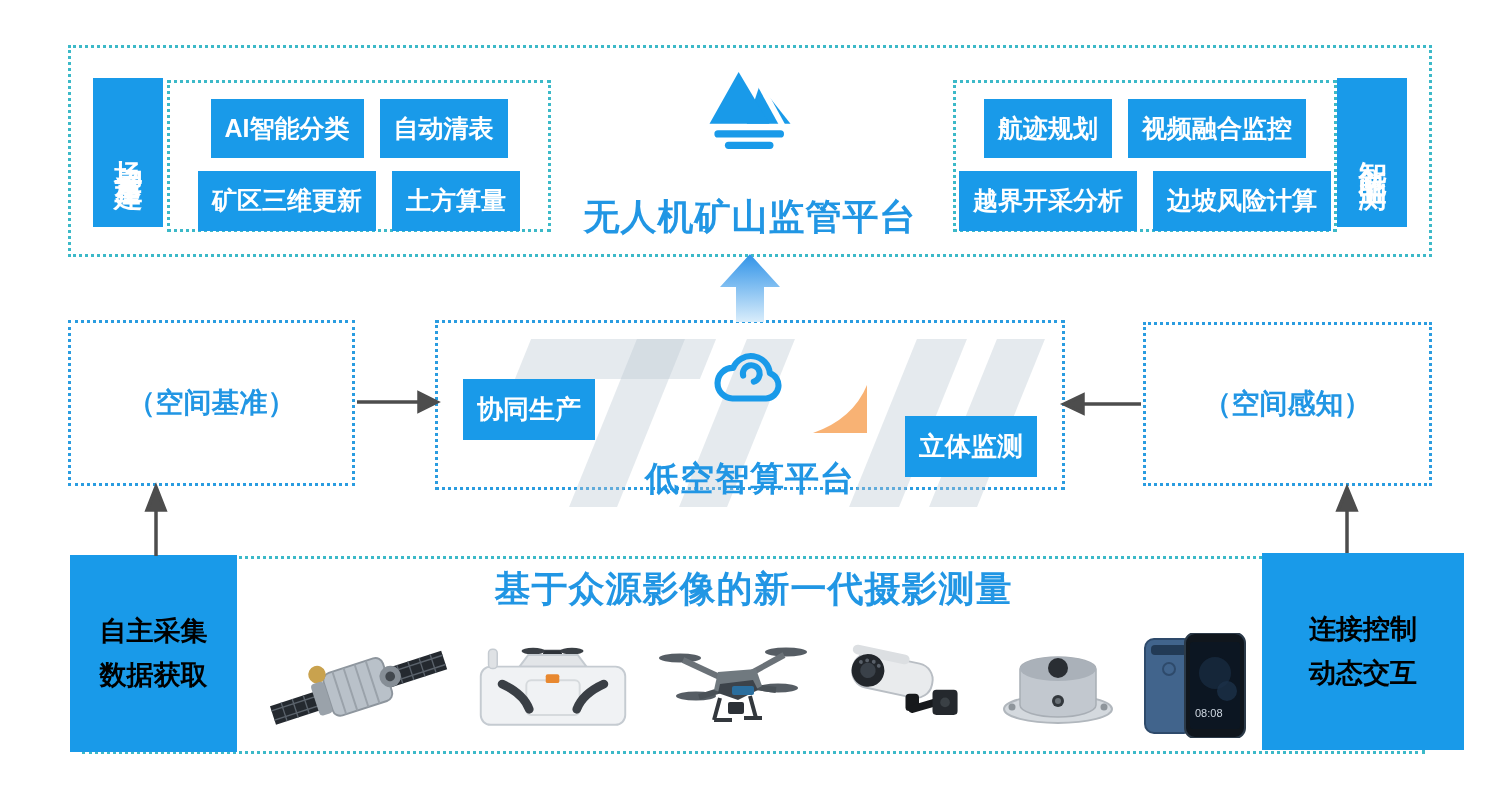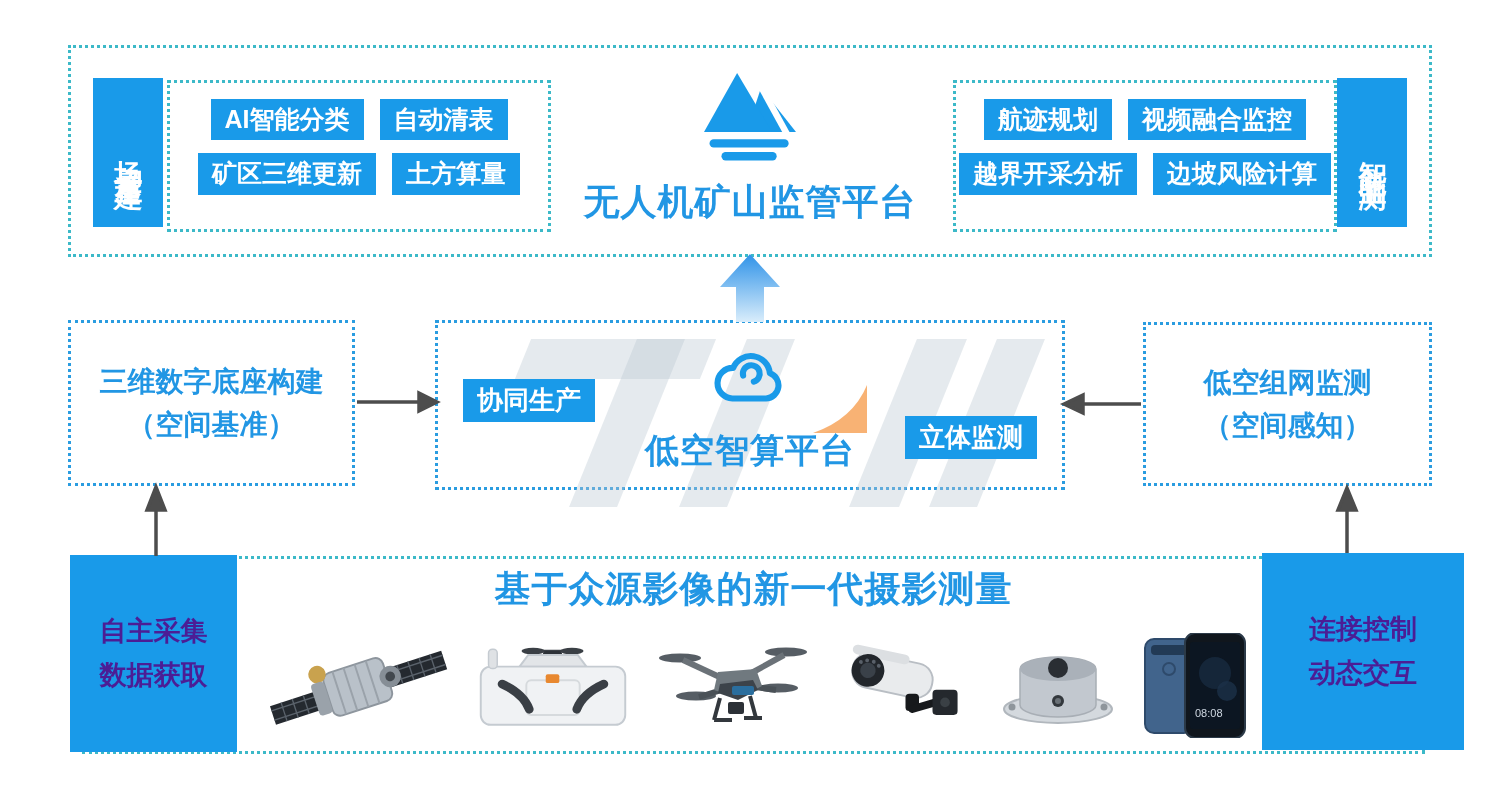--- a/index.html
+++ b/index.html
@@ -8,42 +8,42 @@
     font-family:"Liberation Sans","DejaVu Sans",sans-serif;overflow:hidden;
   }
   .abs{position:absolute;}
   
   .frame-teal{border:3px dotted #3cb9c8;background:transparent;}
   .frame-blue{border:3px dotted #2a9ce0;background:transparent;}
   
   .blue-fill{background:#199ae9;color:#fff;}
   .tag{
     background:#199ae9;color:#fff;font-weight:bold;font-size:25px;
-    padding:5px 14px;display:inline-block;white-space:nowrap;line-height:1.25;
+    padding:14px 14px;display:inline-block;white-space:nowrap;line-height:1.25;
   }
   .vlabel{
     background:#199ae9;color:#fff;font-weight:bold;font-size:28px;
     writing-mode:vertical-rl;text-orientation:upright;letter-spacing:7px;
     display:flex;align-items:center;justify-content:center;
   }
   .tag-rows{
     position:absolute;inset:0;display:flex;flex-direction:column;
     justify-content:flex-start;align-items:center;gap:13px;padding-top:16px;
   }
   .tag-row{display:flex;gap:16px;justify-content:center;}
-  .center-col{display:flex;flex-direction:column;align-items:center;}
+  .center-col{display:flex;flex-direction:column;align-items:center;gap:28px;}
   .mid-box-text{
     position:absolute;inset:0;display:flex;flex-direction:column;
     justify-content:center;align-items:center;color:#2196e4;font-weight:bold;
     font-size:28px;line-height:1.55;text-align:center;
   }
   .big-title{font-size:36px;font-weight:bold;color:#2196e4;letter-spacing:1px;white-space:nowrap;}
   .solid-box-text{
     position:absolute;inset:0;display:flex;flex-direction:column;
-    justify-content:center;align-items:center;color:#4c1d95;font-weight:bold;
+    justify-content:center;align-items:center;color:#000000;font-weight:bold;
     font-size:27px;line-height:1.6;text-align:center;
   }
   
   .wm-bar{position:absolute;background:rgba(186,199,209,0.38);transform:skewX(-22deg);}
   svg{display:block;}
 </style>
 </head>
 <body>
 
 <div class="abs frame-teal" style="left:68px;top:45px;width:1358px;height:206px;"></div>
@@ -84,21 +84,20 @@
       <span class="tag">越界开采分析</span>
       <span class="tag">边坡风险计算</span>
     </div>
   </div>
 </div>
 
 <div class="abs vlabel" style="left:1337px;top:78px;width:70px;height:149px;">智能监测</div>
 
 <div class="abs frame-blue" style="left:68px;top:320px;width:281px;height:160px;">
   <div class="mid-box-text">
-    <span>三维数字底座构建</span>
     <span>（空间基准）</span>
   </div>
 </div>
 
 <div class="abs frame-blue" style="left:435px;top:320px;width:624px;height:164px;">
 
   <div class="abs" style="left:60px;top:10px;width:560px;height:180px;z-index:0;">
     <div class="wm-bar" style="left:25px;top:6px;width:185px;height:40px;"></div>
     <div class="wm-bar" style="left:105px;top:6px;width:48px;height:168px;"></div>
     <div class="wm-bar" style="left:215px;top:6px;width:48px;height:168px;"></div>
@@ -117,21 +116,20 @@
       <path d="M46,44 a11,11 0 1 1 14,8" fill="none" stroke="#199ae9" stroke-width="8" stroke-linecap="round"></path>
     </svg>
     <div class="big-title" style="font-size:34px;margin-top:21px;">低空智算平台</div>
   </div>
 
   <span class="tag abs" style="right:25px;top:56px;font-size:26px;z-index:2;margin-top:37px;">立体监测</span>
 </div>
 
 <div class="abs frame-blue" style="left:1143px;top:322px;width:283px;height:158px;">
   <div class="mid-box-text">
-    <span>低空组网监测</span>
     <span>（空间感知）</span>
   </div>
 </div>
 
 <div class="abs frame-teal" style="left:82px;top:556px;width:1337px;height:192px;">
   <div style="text-align:center;margin-top:6px;" class="big-title">基于众源影像的新一代摄影测量</div>
 </div>
 
 <div class="abs" style="left:268px;top:628px;width:980px;height:115px;display:flex;justify-content:space-between;align-items:center;">
 

